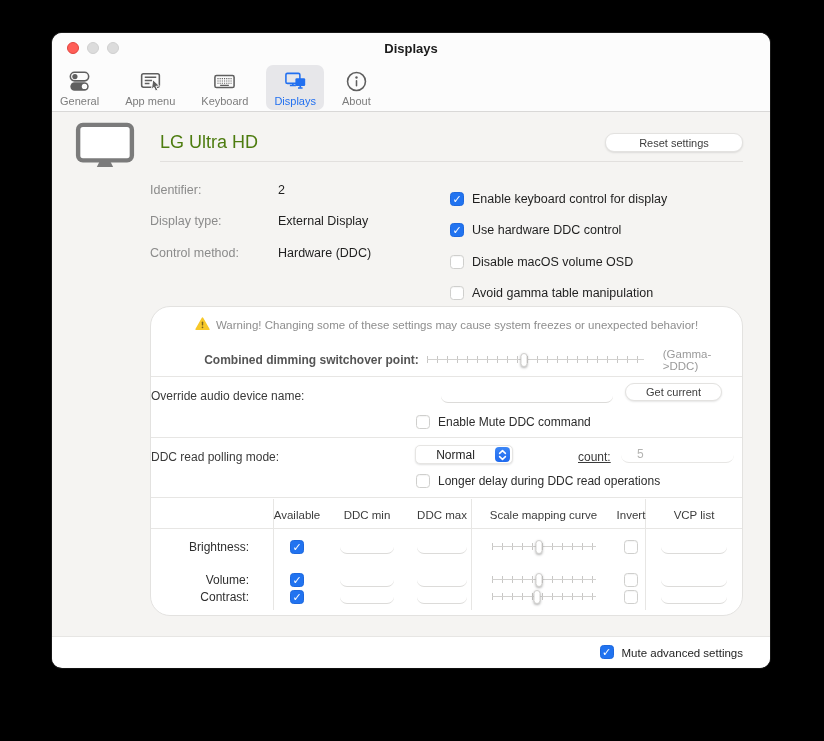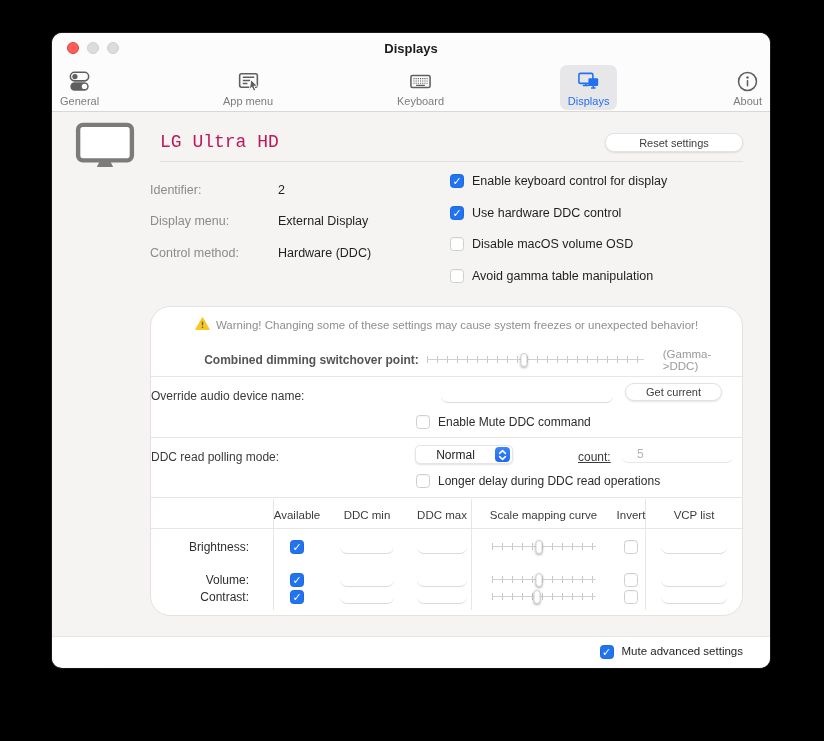--- a/index.html
+++ b/index.html
@@ -17,44 +17,44 @@
   }
   
   .titlebar { position:relative; height:30px; background:#fcfcfc; }
   .traffic { position:absolute; left:15px; top:9px; display:flex; gap:8px; }
   .tl { width:12px; height:12px; border-radius:50%; }
   .tl.red { background:#ff5e57; border:0.5px solid #e0443e; }
   .tl.dim { background:#dcdcdc; border:0.5px solid #cfcfcf; }
   .win-title { position:absolute; left:0; right:0; top:8px; text-align:center;
     font-size:13px; font-weight:bold; color:#1b1b1b; }
   
-  .toolbar { height:49px; background:#fcfcfc; display:flex; justify-content:space-between;
-    align-items:flex-start; gap:21px; padding-top:2px; border-bottom:1px solid #d9d8d7; }
+  .toolbar { height:49px; background:#fcfcfc; display:flex; justify-content:flex-start;
+    align-items:flex-start; gap:10px; padding-top:2px; border-bottom:1px solid #d9d8d7; }
   .tab { display:flex; flex-direction:column; align-items:center; gap:1px;
     padding:4px 8px 3px; border-radius:7px; color:#5f5f5f; cursor:default; }
   .tab .lbl { font-size:11px; color:#7d7d7d; }
   .tab.selected { background:#e7e7ea; color:#2270f0; }
   .tab.selected .lbl { color:#2270f0; }
   .tab svg { display:block; }
   
   .content { position:relative; height:524px; background:#f5f4f2; }
   .monitor-icon { position:absolute; left:22px; top:9px; }
-  .display-name { position:absolute; left:108px; top:20px; font-size:18px; color:#be185d;font-family:Liberation Mono, monospace; }
+  .display-name { position:absolute; left:108px; top:20px; font-size:18px; color:#4d7c0f; }
   .btn { background:#fff; border:1px solid #e3e2e0; border-radius:9px;
     box-shadow:0 1px 2px rgba(0,0,0,.10); font-size:11px; color:#3d3d3d;
     display:flex; align-items:center; justify-content:center;
     font-family:inherit; cursor:default; }
   .reset-btn { position:absolute; right:27px; top:21px; width:138px; height:19px; }
   .header-rule { position:absolute; left:108px; right:27px; top:49px; height:1px; background:#e2e0de; }
   .info-left { position:absolute; left:98px; top:62px; }
   .info-row { height:31.5px; display:flex; align-items:center; font-size:12.5px; }
   .info-label { width:128px; color:#8b8b8b; }
   .info-value { color:#1f1f1f; }
   .info-right { position:absolute; left:398px; top:62px; }
-  .cb-row { height:31.5px; display:flex; align-items:flex-start; gap:8px; font-size:12.5px; color:#1f1f1f; }
+  .cb-row { height:31.5px; display:flex; align-items:flex-end; gap:8px; font-size:12.5px; color:#1f1f1f; }
   
   .cb { width:14px; height:14px; border-radius:3.5px; background:#fff;
     border:1px solid #cfcfcd; box-shadow:inset 0 1px 1px rgba(0,0,0,.04);
     position:relative; flex:0 0 auto; }
   .cb.checked { background:#2173f0; border-color:#1d68de; box-shadow:none; }
   .cb.checked::after { content:"✓"; position:absolute; left:0; right:0; top:-1px;
     text-align:center; color:#fff; font-size:11px; font-weight:bold; line-height:15px; }
   
   .adv-box { position:absolute; left:98px; top:194px; width:593px; height:310px;
     background:#fff; border:1px solid #e3e2e0; border-radius:20px; }
@@ -197,21 +197,21 @@
     <div class="display-name">LG Ultra HD</div>
     <button class="btn reset-btn">Reset settings</button>
     <div class="header-rule"></div>
 
     <div class="info-left">
       <div class="info-row">
         <span class="info-label">Identifier:</span>
         <span class="info-value">2</span>
       </div>
       <div class="info-row">
-        <span class="info-label">Display menu:</span>
+        <span class="info-label">Display type:</span>
         <span class="info-value">External Display</span>
       </div>
       <div class="info-row">
         <span class="info-label">Control method:</span>
         <span class="info-value">Hardware (DDC)</span>
       </div>
     </div>
 
     <div class="info-right">
       <div class="cb-row">

